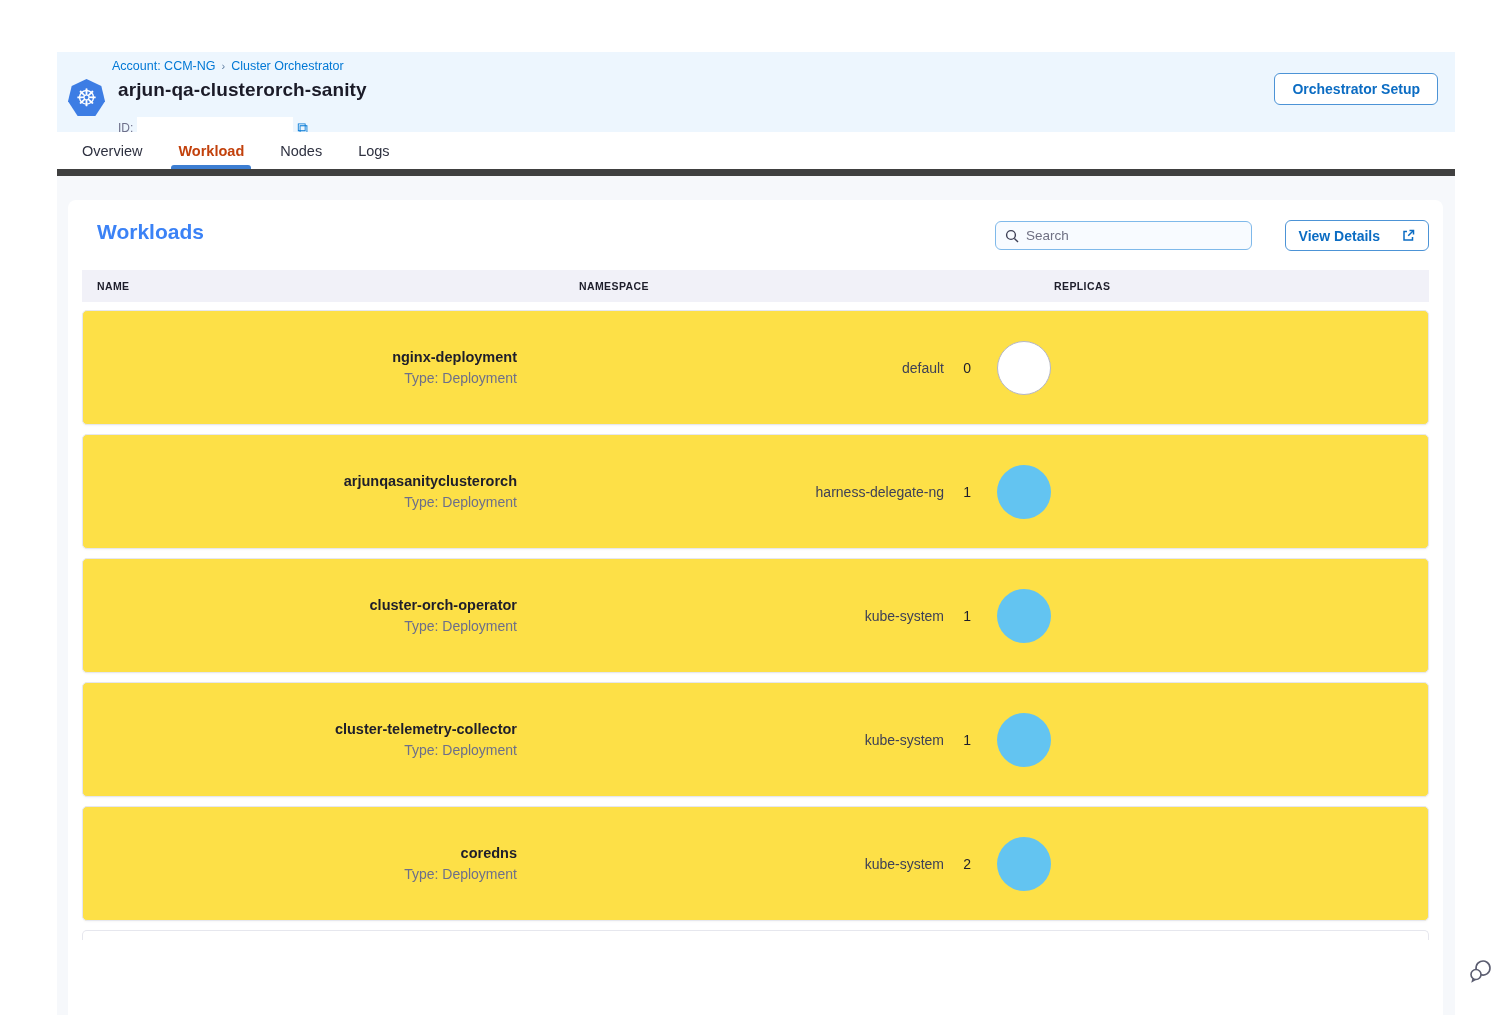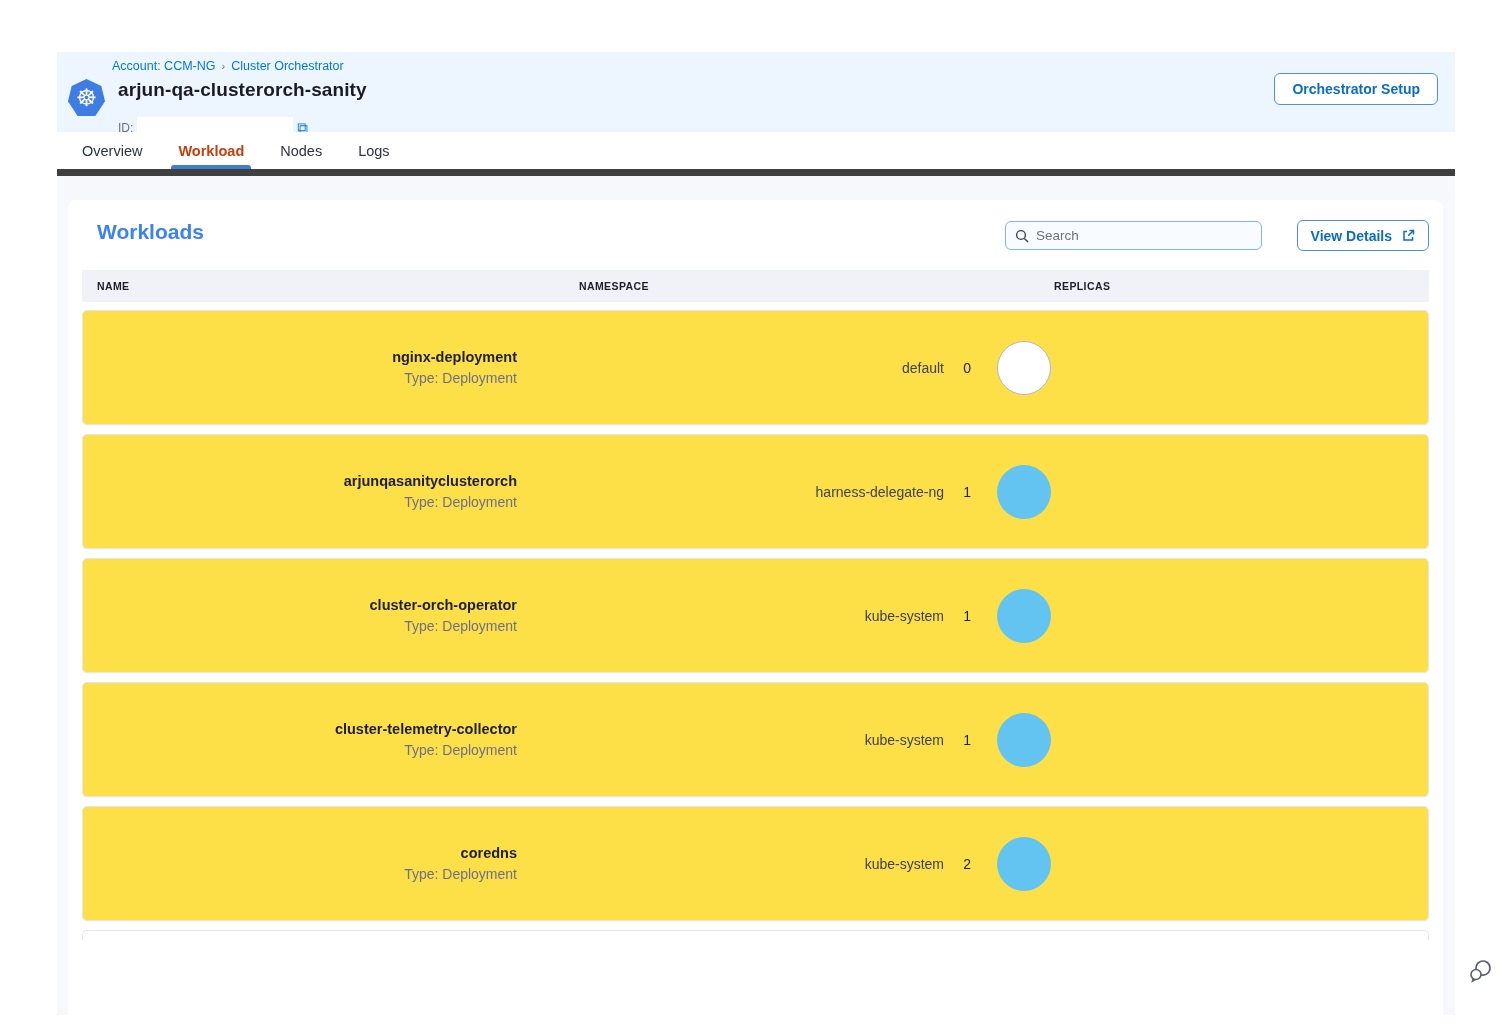--- a/index.html
+++ b/index.html
@@ -38,31 +38,31 @@
     background: #3d7ed2; border-radius: 3px 3px 0 0; }
 
   
   .content { position: absolute; left: 0; top: 124px; width: 100%; height: 839px;
     background: #f6f8fb; overflow: hidden; }
   .panel { position: absolute; left: 11px; top: 24px; width: 1375px; height: 815px;
     background: #ffffff; border-radius: 8px 8px 0 0; padding: 0 14px; }
 
   .panel-header { position: relative; height: 70px; }
   .panel-title { position: absolute; left: 15px; top: 20px; font-size: 21px; font-weight: bold; color: #3b82f6; }
-  .search-box { position: absolute; right: 167px; top: 21px; width: 257px; height: 29px;
+  .search-box { position: absolute; right: 177px; top: 21px; width: 257px; height: 29px;
     background: #f8fbff; border: 1px solid #7fb9ea; border-radius: 6px;
     display: flex; align-items: center; padding: 0 9px; }
   .search-box svg { flex: 0 0 auto; }
   .search-input { border: none; outline: none; background: transparent; margin-left: 7px; width: 100%;
     font-size: 13.5px; color: #2e3140; font-family: inherit; }
   .search-input::placeholder { color: #6f7083; }
   .view-details-btn { position: absolute; right: 0; top: 20px; height: 31px; padding: 0 13px;
     background: #ffffff; border: 1px solid #4c93d6; border-radius: 6px;
     color: #0b6cc3; font-size: 14px; font-weight: bold; font-family: inherit;
-    display: inline-flex; align-items: center; gap: 10px; cursor: pointer; }
+    display: inline-flex; align-items: center; gap: 22px; cursor: pointer; }
 
   .grid-cols { display: grid; grid-template-columns: 434px 427px 1fr; }
   .table-header { height: 32px; background: #f1f1f8; align-items: center; gap: 48px; }
   .th { font-size: 10.5px; font-weight: bold; letter-spacing: 0.4px; color: #1e1e2b; padding-left: 15px; }
 
   .rows { margin-top: 8px; }
   .row { height: 115px; background: #fde047; border: 1px solid #e6e7ee; border-radius: 5px;
     margin-bottom: 9px; align-items: center; box-shadow: 0 1px 2px rgba(40,41,61,0.04); cursor: pointer; text-align: right; }
   .name-cell { padding-left: 15px; }
   .wl-name { font-size: 14.5px; font-weight: bold; color: #1e1e2b; }

